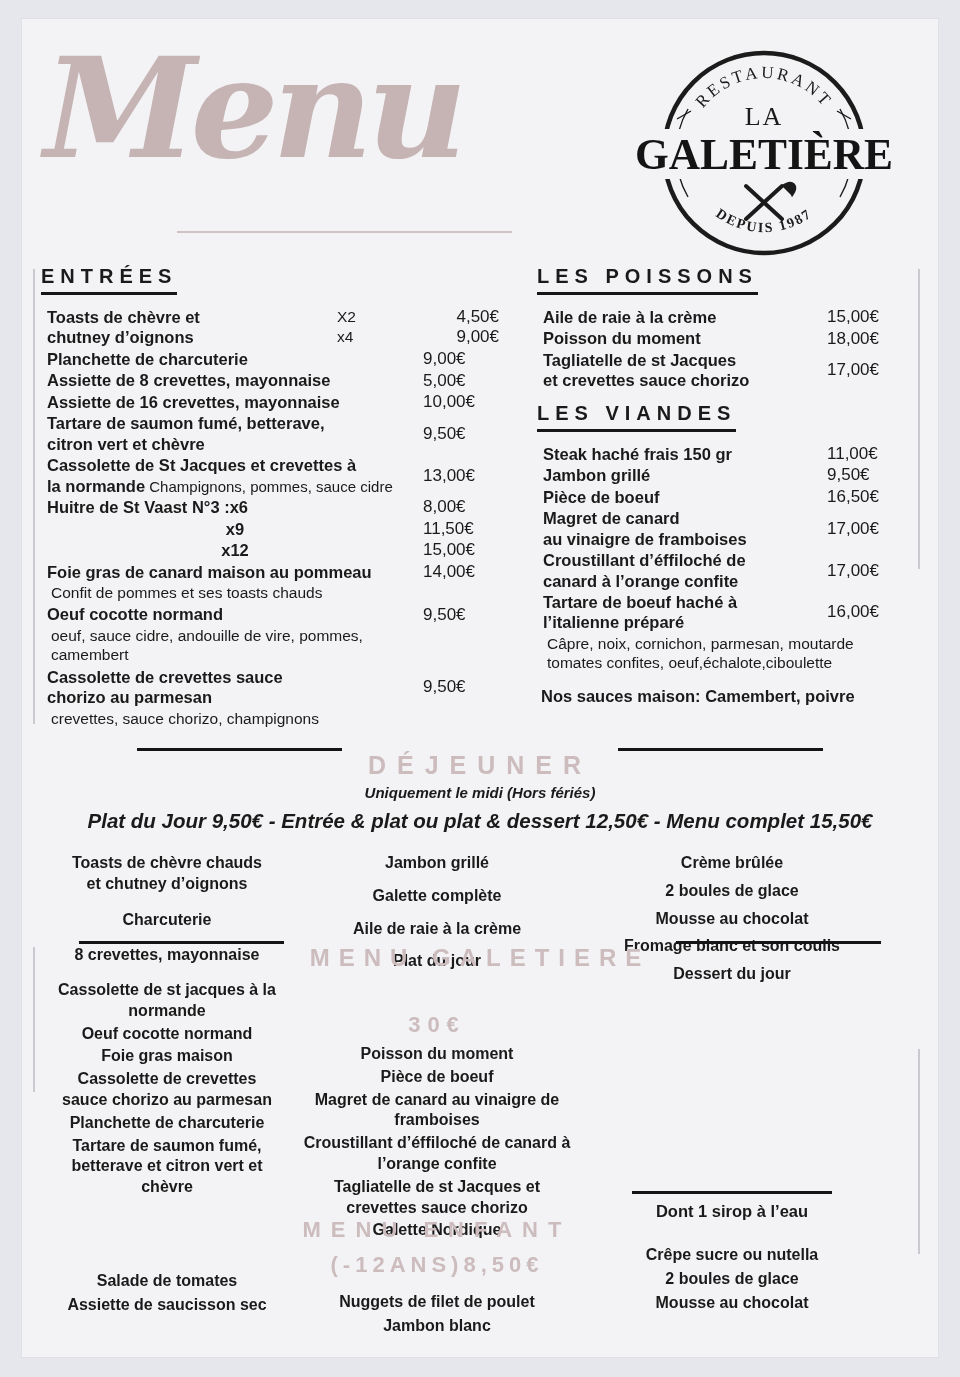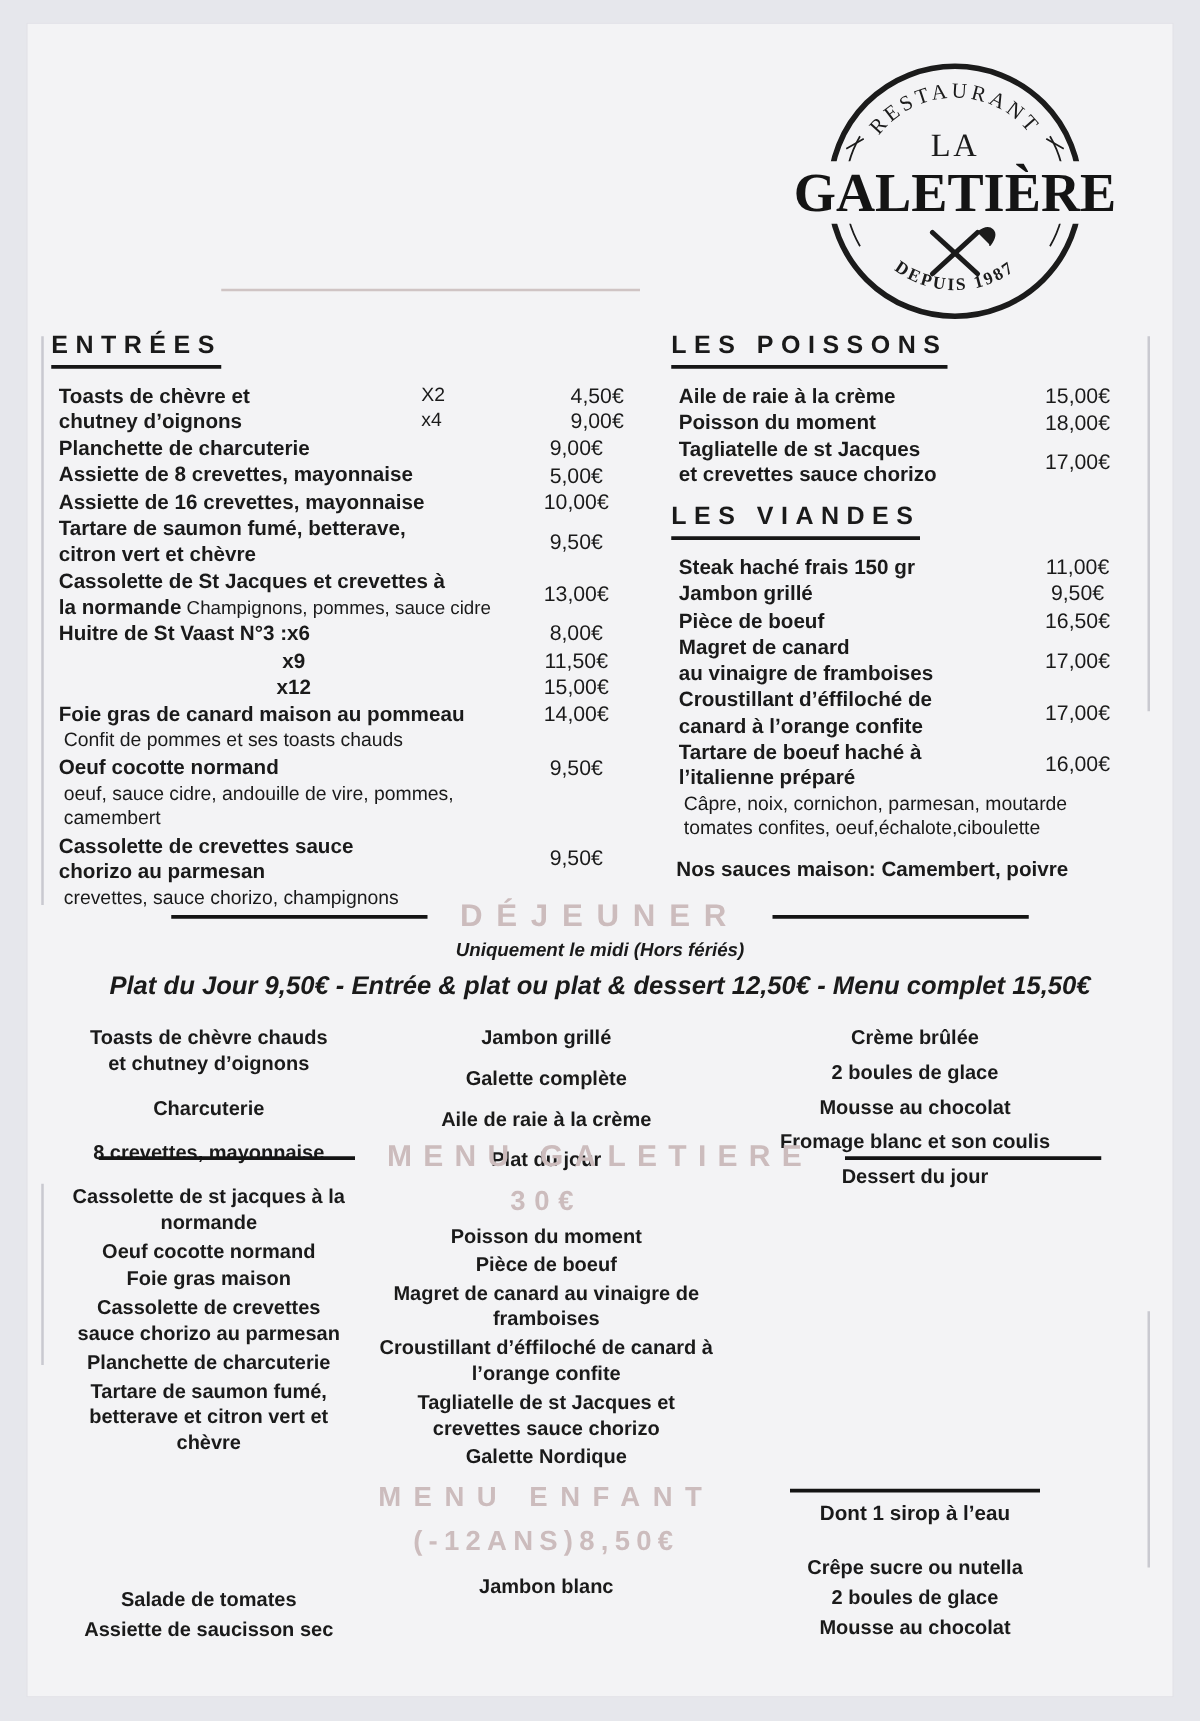--- a/index.html
+++ b/index.html
@@ -40,31 +40,31 @@
   #col-right{position:absolute;left:515px;top:0;width:360px;}
   .sec-title{
     display:inline-block;font-size:20px;font-weight:700;letter-spacing:6px;
     padding-bottom:4px;border-bottom:3px solid #161616;margin-bottom:12px;
   }
   .mt{margin-top:10px;}
   .item-row{display:flex;align-items:center;padding-left:6px;margin-bottom:1px;}
   .item-name{flex:1;font-weight:700;font-size:16.5px;line-height:1.24;white-space:pre-line;}
   .item-name.centered{text-align:center;}
   .inline-desc{font-weight:400;font-size:15px;}
-  .price{width:76px;text-align:center;font-weight:400;font-size:17px;flex:none;}
+  .price{width:76px;text-align:left;font-weight:400;font-size:17px;flex:none;}
   #col-right .price{width:70px;}
   .variants{width:196px;flex:none;display:flex;flex-direction:column;}
   .variant-row{display:flex;justify-content:space-between;align-items:center;}
   .variant-label{font-weight:400;font-size:15.5px;padding-left:34px;}
   .variant-row .price{width:auto;}
   .item-desc{font-weight:400;font-size:15.5px;line-height:1.25;padding-left:10px;margin:0 0 2px;white-space:pre-line;}
   .sauces{font-weight:700;font-size:16.5px;margin-top:14px;padding-left:4px;}
 
   
-  .rose{color:#ccbcbd;}
+  .rose{color:#ccbcbd;margin-top:32px;}
   .band{display:flex;align-items:center;justify-content:center;gap:26px;}
   .band-line{width:205px;height:3px;background:#141414;}
   .band-title{font-size:25px;font-weight:700;letter-spacing:11px;white-space:nowrap;}
 
   #dejeuner{position:absolute;top:700px;left:0;width:100%;}
   .dej-sub{font-style:italic;font-weight:700;font-size:15px;margin-top:4px;text-align:center;}
   .dej-pricing{font-style:italic;font-weight:700;font-size:20.5px;margin-top:8px;text-align:center;}
 
   .triple{display:grid;grid-template-columns:270px 270px 320px;padding-left:10px;margin-top:20px;text-align:center;}
   .col-item{font-weight:700;font-size:16px;line-height:1.3;white-space:pre-line;}
@@ -88,20 +88,21 @@
   .enf .col-item{margin-bottom:3px;}
   .enf-line{width:200px;height:3px;background:#141414;margin:6px auto 8px;}
   .enf-note{font-weight:700;font-size:16.5px;text-align:center;}
   .enf-col3-items{margin-top:24px;}
 </style>
 </head>
 <body>
 
 <div class="page">
 
+  <div id="menu-script">Menu</div>
   <div id="menu-underline"></div>
 
   <svg id="logo" width="290" height="220" viewBox="0 0 290 220">
     <circle cx="145" cy="110" r="100" fill="none" stroke="#1b1b1b" stroke-width="4.5"></circle>
     <path d="M 69,66 A 88,88 0 0 0 69,154" fill="none" stroke="#1b1b1b" stroke-width="1.4"></path>
     <path d="M 221,66 A 88,88 0 0 1 221,154" fill="none" stroke="#1b1b1b" stroke-width="1.4"></path>
     <path d="M 58,76 L 72,68 M 218,68 L 232,76" stroke="#1b1b1b" stroke-width="1.4"></path>
     <rect x="5" y="86" width="280" height="50" fill="#f3f3f5"></rect>
     <defs>
       <path id="arcTop" d="M 74,84 A 76,76 0 0 1 216,84" fill="none"></path>
@@ -321,20 +322,21 @@
   <div id="enfant">
     <div class="triple tight enf">
       <div class="col enf-col1">
           <div class="col-item">Salade de tomates</div>
           <div class="col-item">Assiette de saucisson sec</div>
         </div>
       <div class="col">
         <div class="enf-title1 rose">MENU ENFANT</div>
         <div class="enf-title2 rose">(-12ANS)8,50€</div>
         <div class="enf-items">
+            <div class="col-item">Nuggets de filet de poulet</div>
             <div class="col-item">Jambon blanc</div>
           </div>
       </div>
       <div class="col">
         <div class="enf-line"></div>
         <div class="enf-note">Dont 1 sirop à l’eau</div>
         <div class="enf-col3-items">
             <div class="col-item">Crêpe sucre ou nutella</div>
             <div class="col-item">2 boules de glace</div>
             <div class="col-item">Mousse au chocolat</div>

